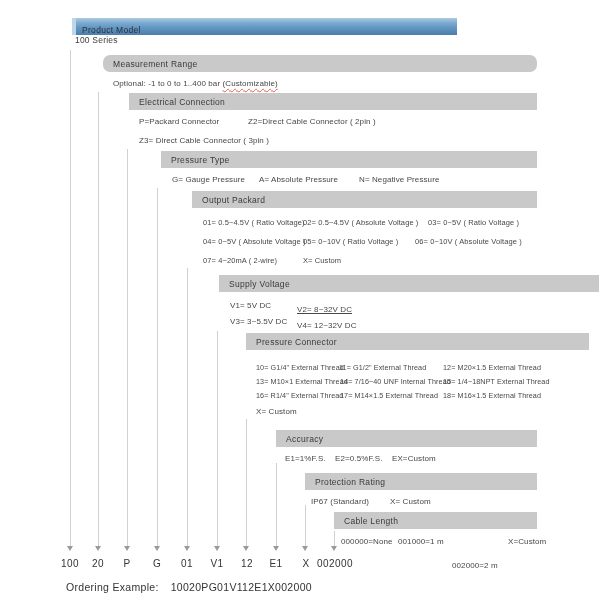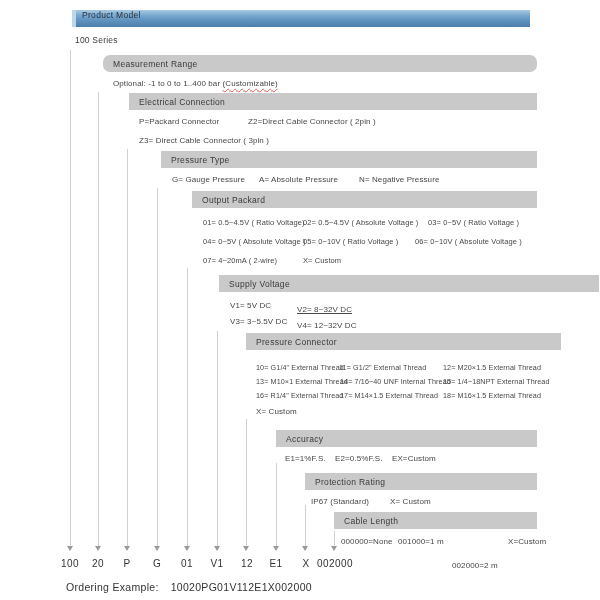--- a/index.html
+++ b/index.html
@@ -3,24 +3,24 @@
 <meta charset="utf-8">
 <style>
   html,body{margin:0;padding:0;}
   body{
     width:600px;height:600px;position:relative;background:#ffffff;
     font-family:"Liberation Sans","DejaVu Sans",sans-serif;
     color:#3d3d3d;overflow:hidden;
   }
   
   .blue-bar{
-    position:absolute;left:72px;top:10px;width:458px;height:17px;
+    position:absolute;left:72px;top:18px;width:385px;height:17px;
     background:linear-gradient(180deg,#aacbe3 0%,#7ba9cf 30%,#6397c2 55%,#4d7dab 100%);
     border-left:4px solid #bdd7ea;
-    display:flex;align-items:flex-start;box-sizing:border-box;
+    display:flex;align-items:flex-end;box-sizing:border-box;
   }
   .blue-bar span{font-size:8.5px;letter-spacing:.3px;color:#26323c;padding-left:6px;}
   
   .bar{
     position:absolute;height:17px;background:#c9c9c9;
     display:flex;align-items:center;box-sizing:border-box;
   }
   .bar span{font-size:8.5px;letter-spacing:.3px;color:#3a3a3a;padding-left:10px;white-space:nowrap;}
   
   .opt{
@@ -65,21 +65,21 @@
   </div>
 <div class="bar" style="left:161px;top:151px;width:376px;">
     <span>Pressure Type</span>
   </div>
 <div class="bar" style="left:192px;top:191px;width:345px;">
     <span>Output Packard</span>
   </div>
 <div class="bar" style="left:219px;top:275px;width:380px;">
     <span>Supply Voltage</span>
   </div>
-<div class="bar" style="left:246px;top:333px;width:315px;">
+<div class="bar" style="left:246px;top:333px;width:343px;">
     <span>Pressure Connector</span>
   </div>
 <div class="bar" style="left:276px;top:430px;width:261px;">
     <span>Accuracy</span>
   </div>
 <div class="bar" style="left:305px;top:473px;width:232px;">
     <span>Protection Rating</span>
   </div>
 <div class="bar" style="left:334px;top:512px;width:203px;">
     <span>Cable Length</span>

